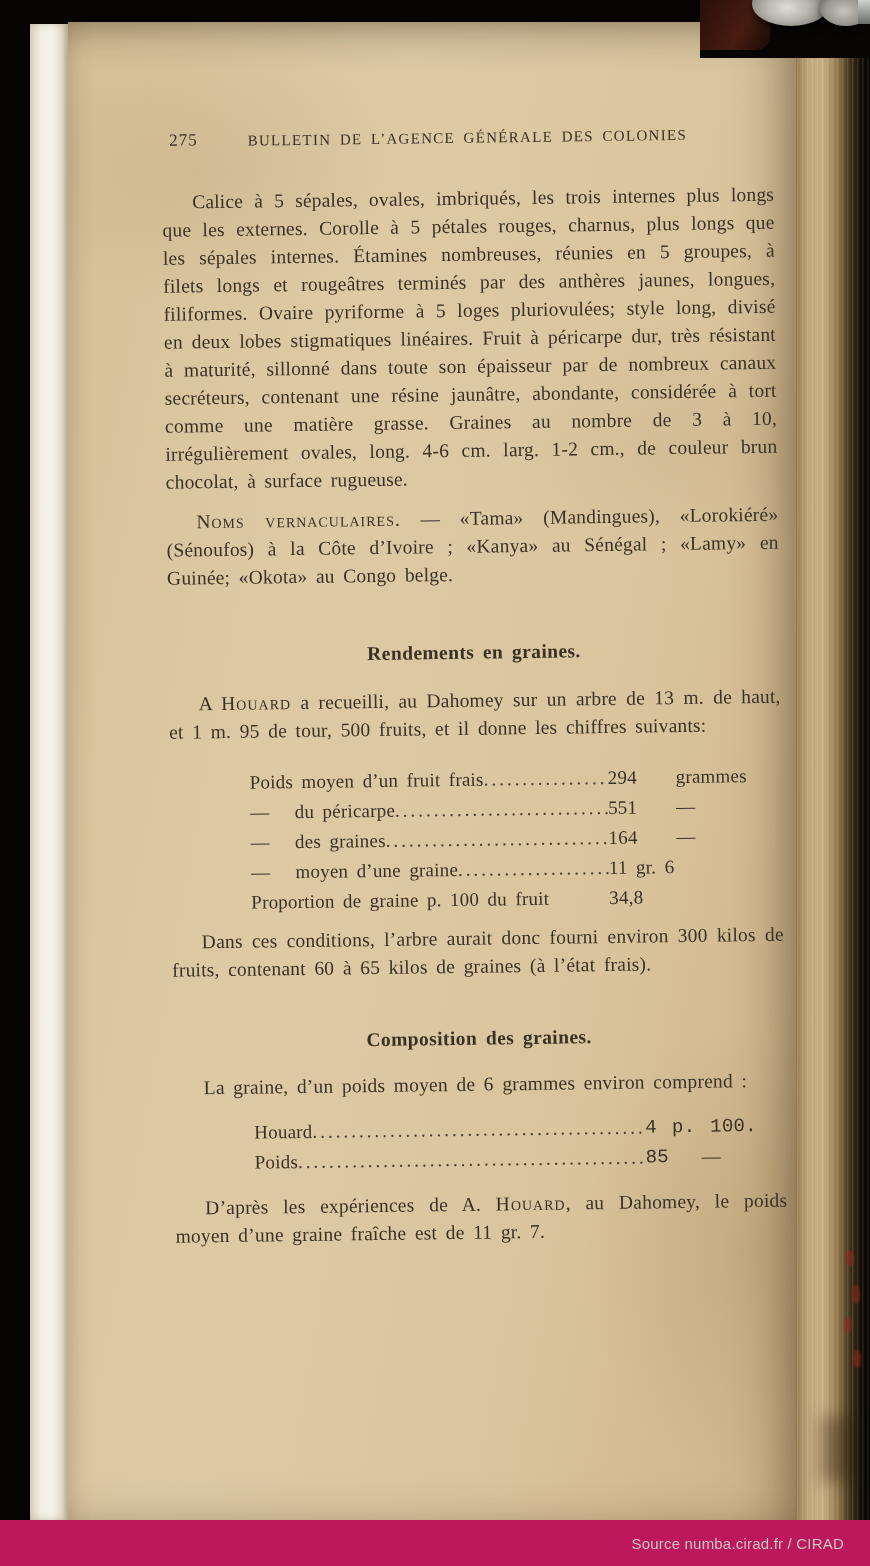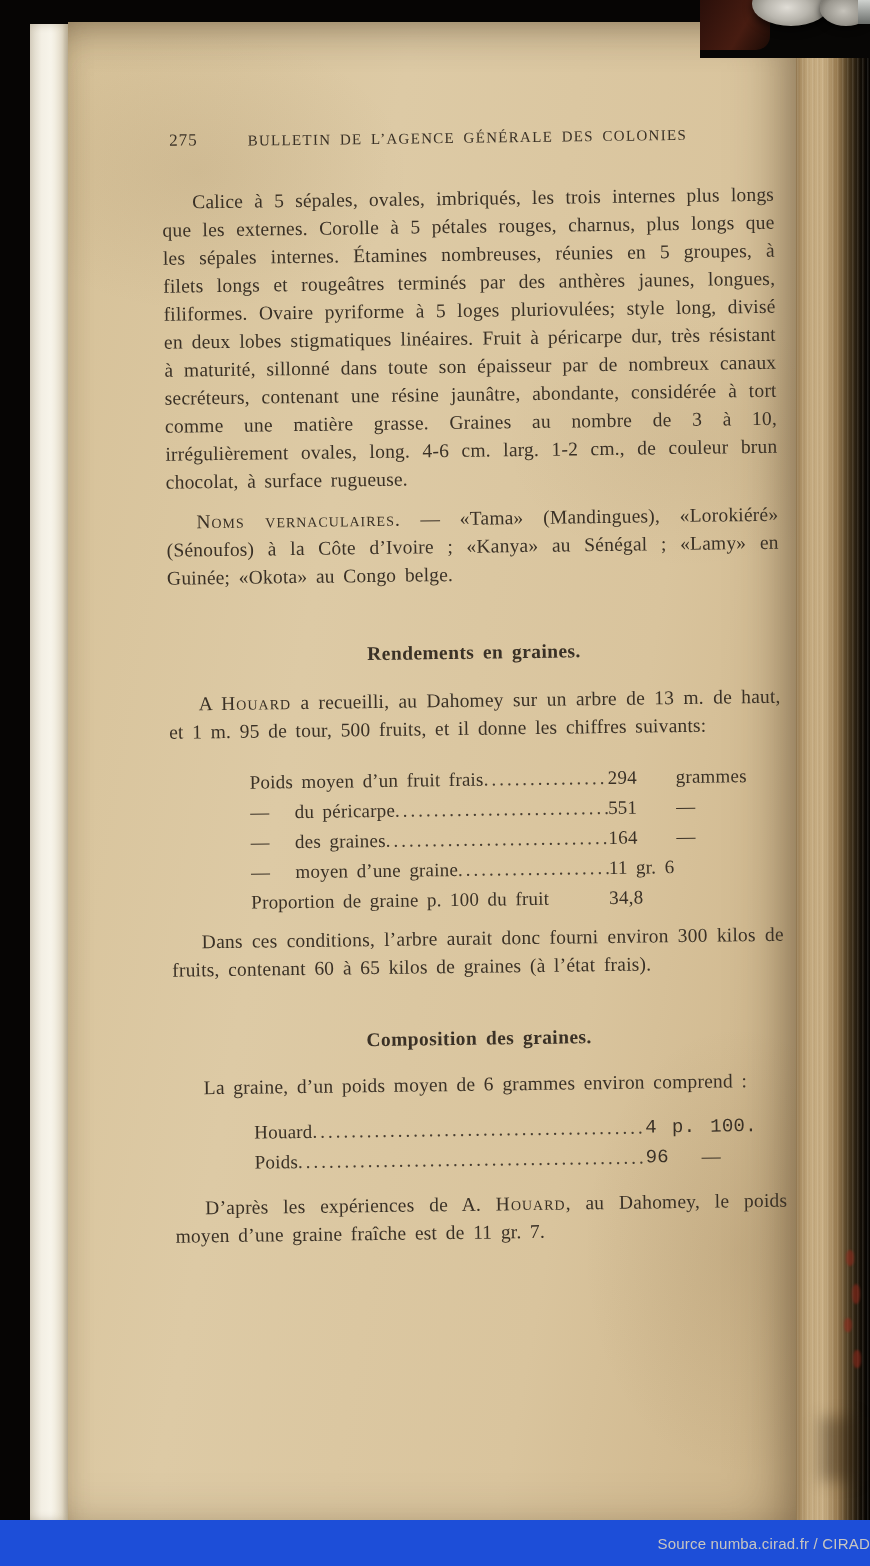--- a/index.html
+++ b/index.html
@@ -84,23 +84,23 @@
   .can{position:absolute;border-radius:50%;}
   .can-a{left:52px;top:-18px;width:78px;height:44px;
     background:radial-gradient(ellipse at 45% 58%,#e0ddd6 0%,#b9b6ae 35%,#7e7b72 70%,#4a4740 100%);
     box-shadow:0 4px 8px rgba(0,0,0,.65);}
   .can-b{left:120px;top:-10px;width:52px;height:36px;
     background:radial-gradient(ellipse at 45% 58%,#c6c3bb 0%,#9a978f 45%,#5c5952 80%,#35332e 100%);
     box-shadow:0 3px 7px rgba(0,0,0,.6);}
   .sliver{position:absolute;right:0;top:0;width:12px;height:24px;
     background:linear-gradient(180deg,#cfd2cf,#6a6d6a);}
   .source-bar{
-    position:absolute;left:0;right:0;bottom:0;height:46px;background:#1d4ed8;z-index:5;
+    position:absolute;left:0;right:0;bottom:0;height:46px;background:#be185d;z-index:5;
     display:flex;align-items:center;justify-content:flex-end;
-    padding-right:0;box-sizing:border-box;
+    padding-right:26px;box-sizing:border-box;
   }
   .source-bar span{
     font-family:"Liberation Sans", sans-serif;font-size:15px;color:#c8c6c1;letter-spacing:.2px;
   }
 </style>
 </head>
 <body>
 
 <div class="white-strip"></div>
 
@@ -176,21 +176,21 @@
             <span class="dots">..............................................................</span>
           </span>
         <span class="t-val">4 p. 100.</span>
         <span class="t-unit"></span>
       </div>
       <div class="t-row">
         <span class="t-main">
             <span class="lbl">Poids</span>
             <span class="dots">..............................................................</span>
           </span>
-        <span class="t-val">96</span>
+        <span class="t-val">85</span>
         <span class="t-unit">—</span>
       </div>
     </div>
 
     <p class="par-outro2"><span>D’après les expériences de A. </span><span class="sc">Houard</span><span>, au Dahomey, le poids moyen d’une graine fraîche est de 11 gr. 7.</span></p>
 
   </div>
 </div>
 
 <div class="fore-edge">

